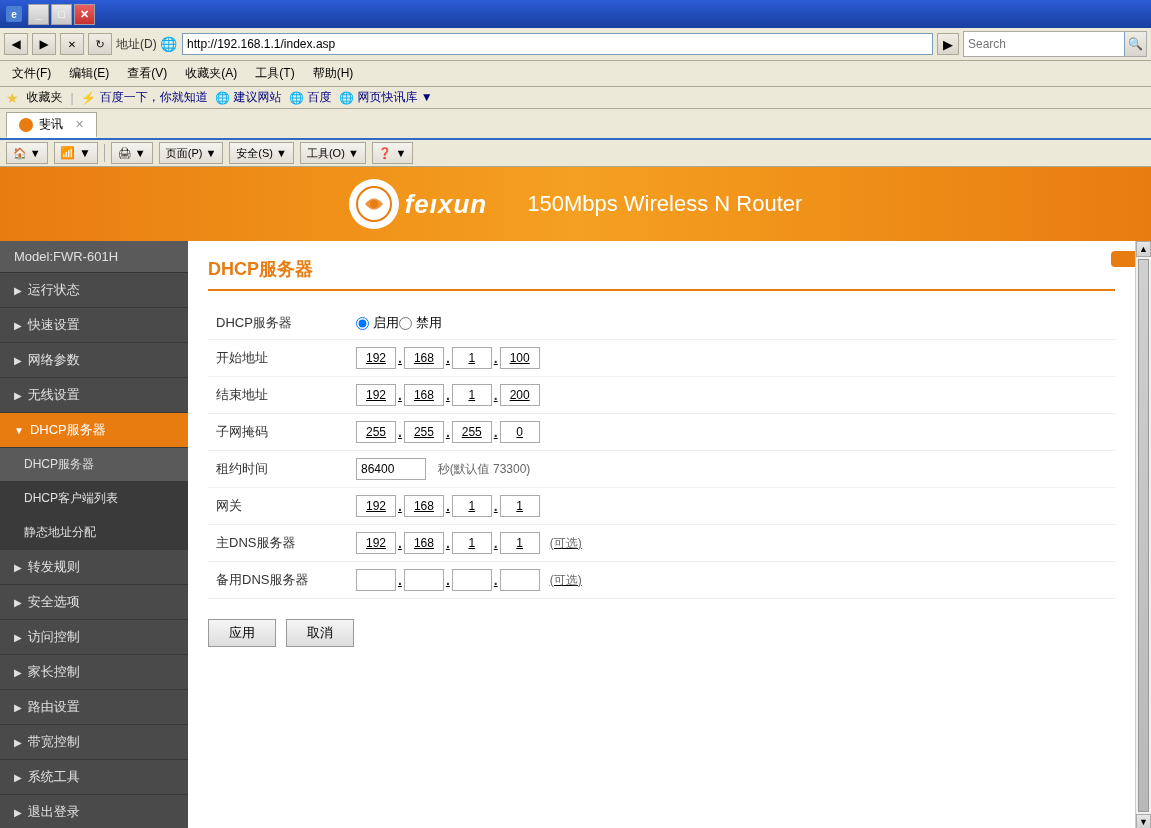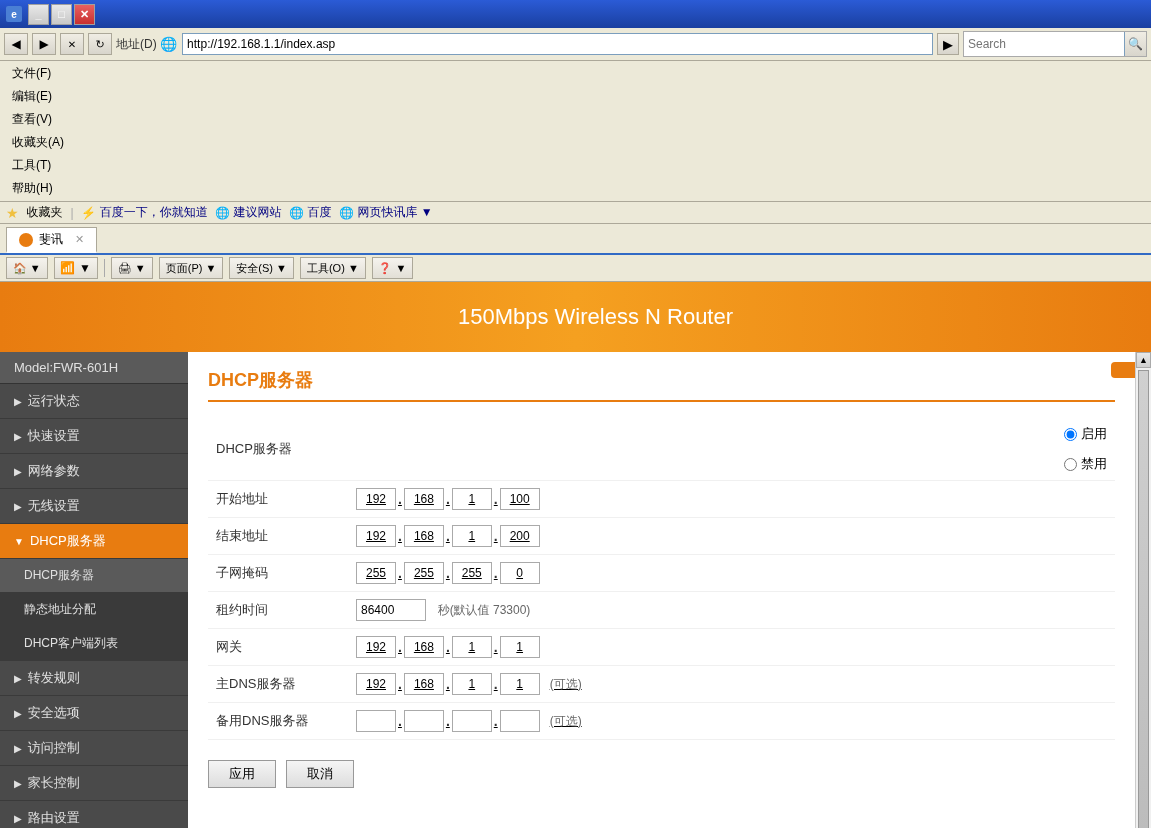--- a/index.html
+++ b/index.html
@@ -37,21 +37,20 @@
     .go-btn { width: 22px; height: 22px; background: linear-gradient(to bottom, #f0ede4, #d8d5cc); border: 1px solid #aca899; cursor: pointer; display: flex; align-items: center; justify-content: center; }
 
     
     .menu-bar {
       background: #ece9d8;
       border-bottom: 1px solid #aca899;
       padding: 2px 4px;
       display: flex;
       gap: 2px;
       font-size: 12px;
-      flex-direction: column;
     }
     .menu-item { padding: 2px 8px; cursor: pointer; }
 
     
     .favorites-bar {
       background: #ece9d8;
       border-bottom: 1px solid #aca899;
       padding: 2px 6px;
       display: flex;
       align-items: center;
@@ -195,21 +194,21 @@
     }
     .ip-part {
       width: 40px;
       height: 22px;
       border: 1px solid #aaa;
       padding: 0 3px;
       font-size: 12px;
       text-align: center;
     }
     .ip-dot { font-size: 14px; font-weight: bold; color: #333; }
-    .radio-group { display: flex; align-items: flex-end; gap: 12px; flex-direction: column; }
+    .radio-group { display: flex; align-items: center; gap: 0; }
     .radio-item { display: flex; align-items: center; gap: 4px; cursor: pointer; }
     .time-input { width: 70px; height: 22px; border: 1px solid #aaa; padding: 0 4px; font-size: 12px; }
     .time-hint { color: #666; font-size: 12px; margin-left: 8px; }
     .optional-hint { color: #666; font-size: 12px; margin-left: 8px; }
 
     
     .btn-row { margin-top: 20px; display: flex; gap: 10px; }
     .form-btn {
       padding: 4px 20px;
       font-size: 13px;
@@ -340,20 +339,30 @@
     <div class="toolbar-btn">安全(S) ▼</div>
     <div class="toolbar-btn">工具(O) ▼</div>
     <div class="toolbar-btn">❓ ▼</div>
   </div>
 </div>
 
 <div style="display:flex;flex:1;overflow:hidden;">
   <div class="router-page">
 
     <div class="router-header">
+      <div class="feixun-logo">
+        <div style="background:white;border-radius:50%;width:50px;height:50px;display:flex;align-items:center;justify-content:center;">
+          <svg width="38" height="38" viewBox="0 0 38 38">
+            <circle cx="19" cy="19" r="17" fill="none" stroke="#e87c10" stroke-width="2"></circle>
+            <path d="M10,19 Q19,8 28,19 Q19,30 10,19Z" fill="#e87c10" opacity="0.8"></path>
+            <circle cx="19" cy="19" r="4" fill="#e87c10"></circle>
+          </svg>
+        </div>
+        <span style="color:white;font-size:26px;font-weight:bold;font-style:italic;letter-spacing:1px;">feıxun</span>
+      </div>
       <span class="router-title">150Mbps Wireless N Router</span>
     </div>
 
     <div class="content-wrapper">
 
       <div class="sidebar">
         <div class="sidebar-model">Model:FWR-601H</div>
         <div class="sidebar-item">
           <span class="arrow">▶</span>
           <span>运行状态</span>
@@ -371,24 +380,24 @@
           <span>无线设置</span>
         </div>
         <div class="sidebar-item active">
           <span class="arrow">▼</span>
           <span>DHCP服务器</span>
         </div>
         <div class="sidebar-item sub" style="background:#5a5a5a;">
           <span>DHCP服务器</span>
         </div>
         <div class="sidebar-item sub">
+          <span>DHCP客户端列表</span>
+        </div>
+        <div class="sidebar-item sub">
           <span>静态地址分配</span>
-        </div>
-        <div class="sidebar-item sub">
-          <span>DHCP客户端列表</span>
         </div>
         <div class="sidebar-item">
           <span class="arrow">▶</span>
           <span>转发规则</span>
         </div>
         <div class="sidebar-item">
           <span class="arrow">▶</span>
           <span>安全选项</span>
         </div>
         <div class="sidebar-item">

